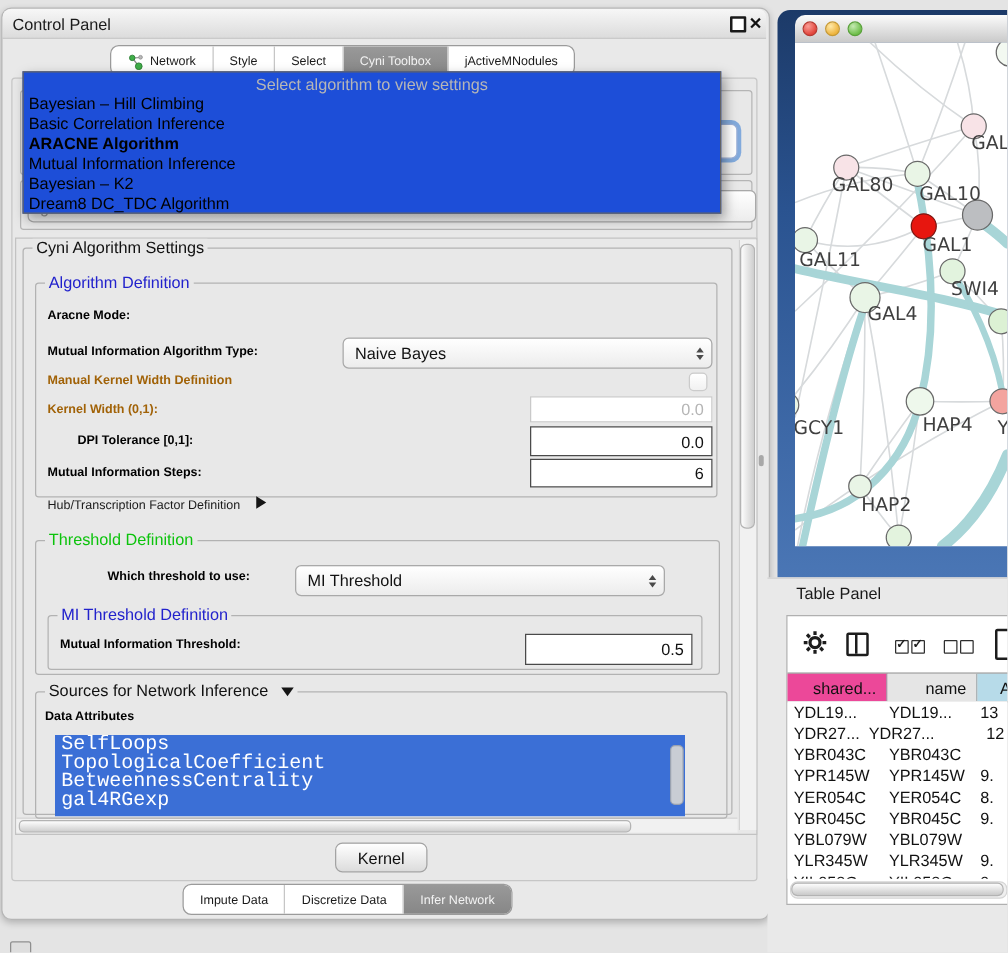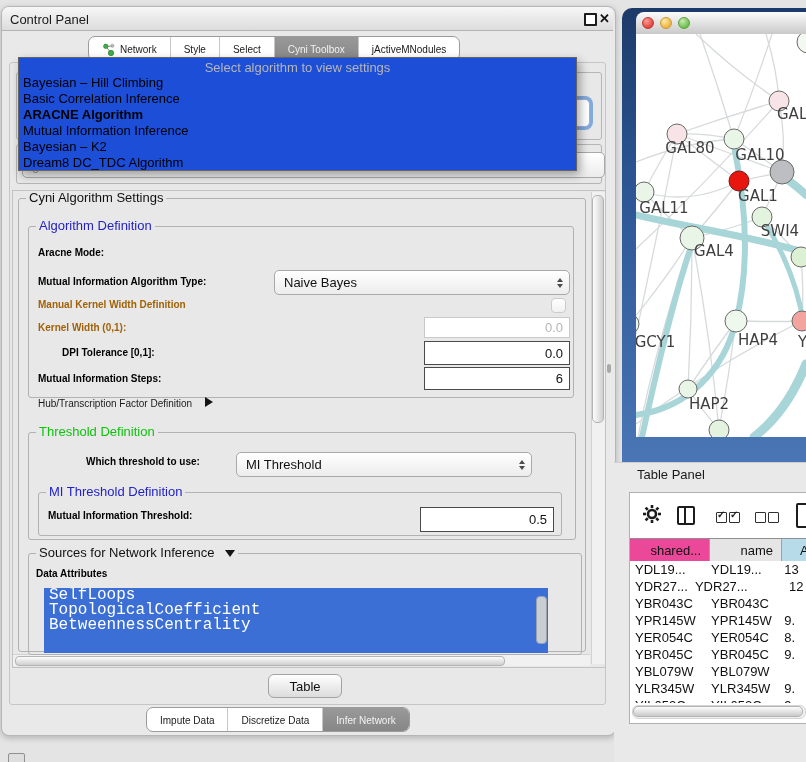--- a/index.html
+++ b/index.html
@@ -228,24 +228,25 @@
   <div class="abs groupbox" style="left:28px;top:553px;width:552px;height:100px;"></div>
   <div class="gtitle" style="left:36px;top:546px;">
     <span>Sources for Network Inference</span>
     <span class="tri-exp" style="margin-left:7px;"></span>
   </div>
   <div class="lbl" style="left:36px;top:568px;">Data Attributes</div>
   <div class="abs attr-list" id="attr-list" style="background: rgb(59, 111, 214);">
       <div class="attr-item">SelfLoops</div>
       <div class="attr-item">TopologicalCoefficient</div>
       <div class="attr-item">BetweennessCentrality</div>
+      <div class="attr-item">gal4RGexp</div>
     </div>
   <div class="abs list-thumb"></div>
 
-  <div class="abs apply-btn">Table</div>
+  <div class="abs apply-btn">Kernel</div>
 
   <div class="abs" style="left:146px;top:707px;">
     <div class="seg" id="bottom-tabs">
         <div class="seg-item">
           <span>Impute Data</span>
         </div>
         <div class="seg-item">
           <span>Discretize Data</span>
         </div>
         <div class="seg-item sel">

